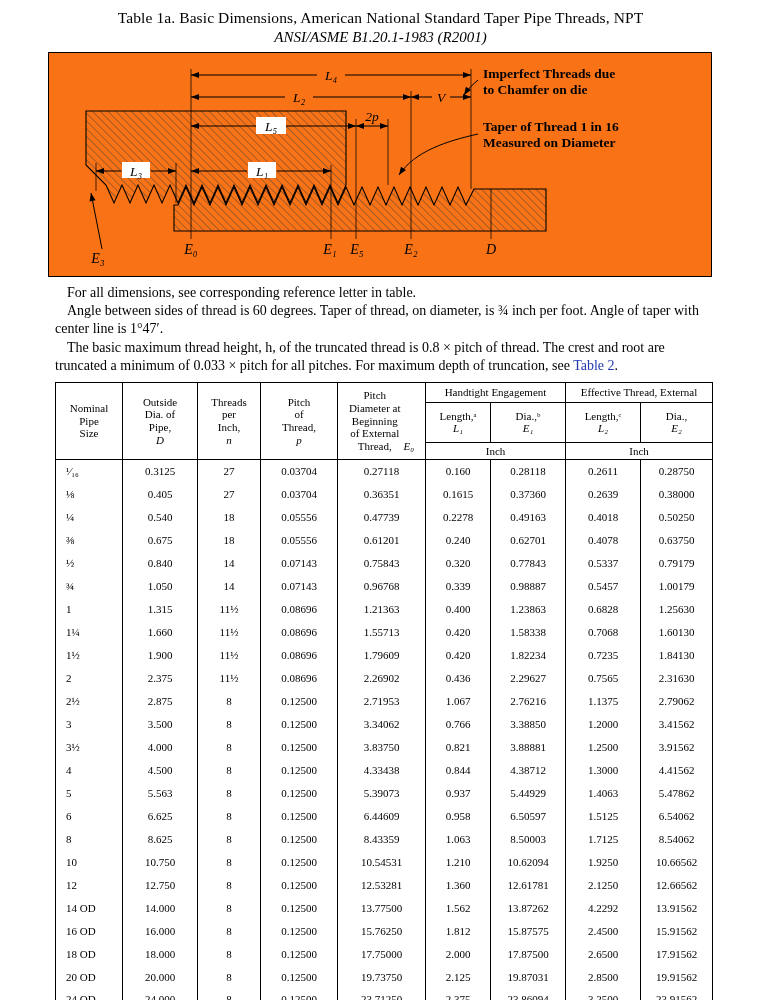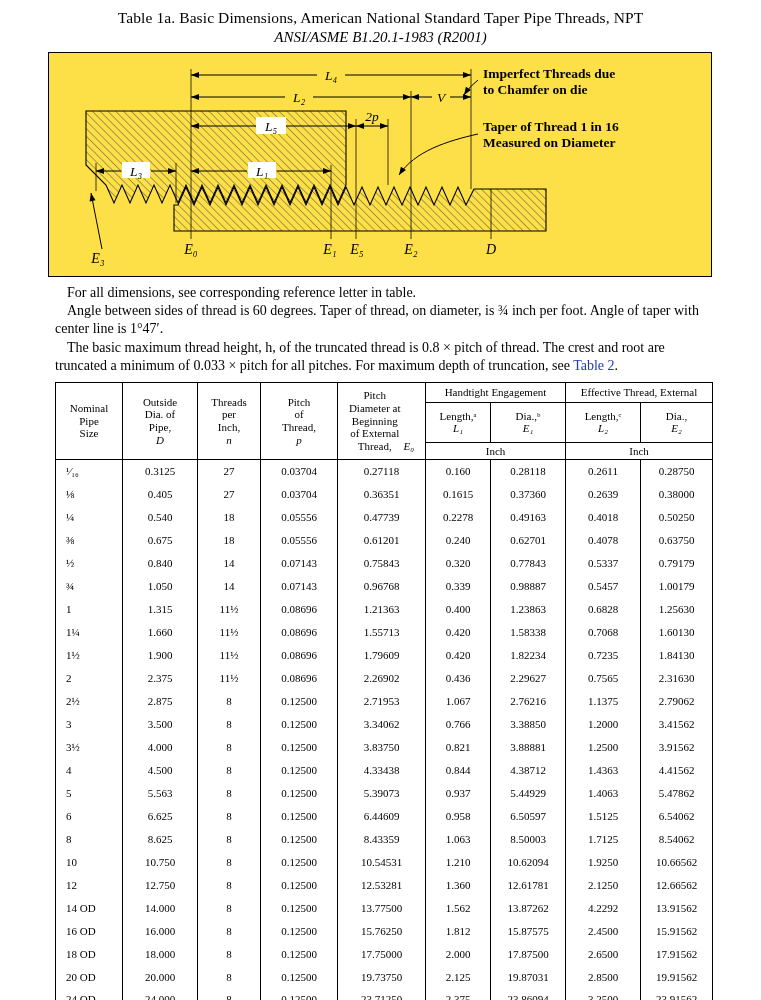--- a/index.html
+++ b/index.html
@@ -1,21 +1,21 @@
 <!DOCTYPE html>
 <html><head>
 <meta charset="utf-8">
 <style>
   * { margin:0; padding:0; box-sizing:border-box; }
   html,body { background:#fff; }
   body { width:761px; font-family:"Liberation Serif","DejaVu Serif",serif; color:#000; }
   .page { width:761px; height:1000px; padding-top:9px; overflow:hidden; }
   .title { text-align:center; font-weight:normal; font-size:15.5px; letter-spacing:0.1px; }
   .subtitle { text-align:center; font-style:italic; font-size:15px; margin-top:2px; }
-  .figure { width:664px; margin:6px 0 0 48px; border:1px solid #000; background:#fde047; }
+  .figure { width:664px; margin:6px 0 0 48px; border:1px solid #000; background:#f97316; }
   .figure svg { display:block; }
   .notes { width:657px; margin:7px 0 0 55px; font-size:14px; line-height:1.3; }
   .notes p { text-indent:12px; }
   .link { color:#2239b0; cursor:pointer; }
   table.dims { border-collapse:collapse; table-layout:fixed; width:657px; margin:7px 0 0 55px; font-size:11px; border:1px solid #000; }
   .dims th, .dims td { border-left:1px solid #000; border-right:1px solid #000; font-weight:normal; text-align:center; vertical-align:middle; padding:0 2px; line-height:1.15; }
   .pre { white-space:pre-line; display:inline-block; }
   .sym { font-style:italic; }
   .blk { display:block; }
   .inl { display:inline; margin-left:3px; }
@@ -327,21 +327,21 @@
         </tr>
 
         <tr>
           <td class="size">4</td>
           <td>4.500</td>
           <td>8</td>
           <td>0.12500</td>
           <td>4.33438</td>
           <td>0.844</td>
           <td>4.38712</td>
-          <td>1.4363</td>
+          <td>1.3000</td>
           <td>4.41562</td>
         </tr>
 
         <tr>
           <td class="size">5</td>
           <td>5.563</td>
           <td>8</td>
           <td>0.12500</td>
           <td>5.39073</td>
           <td>0.937</td>

